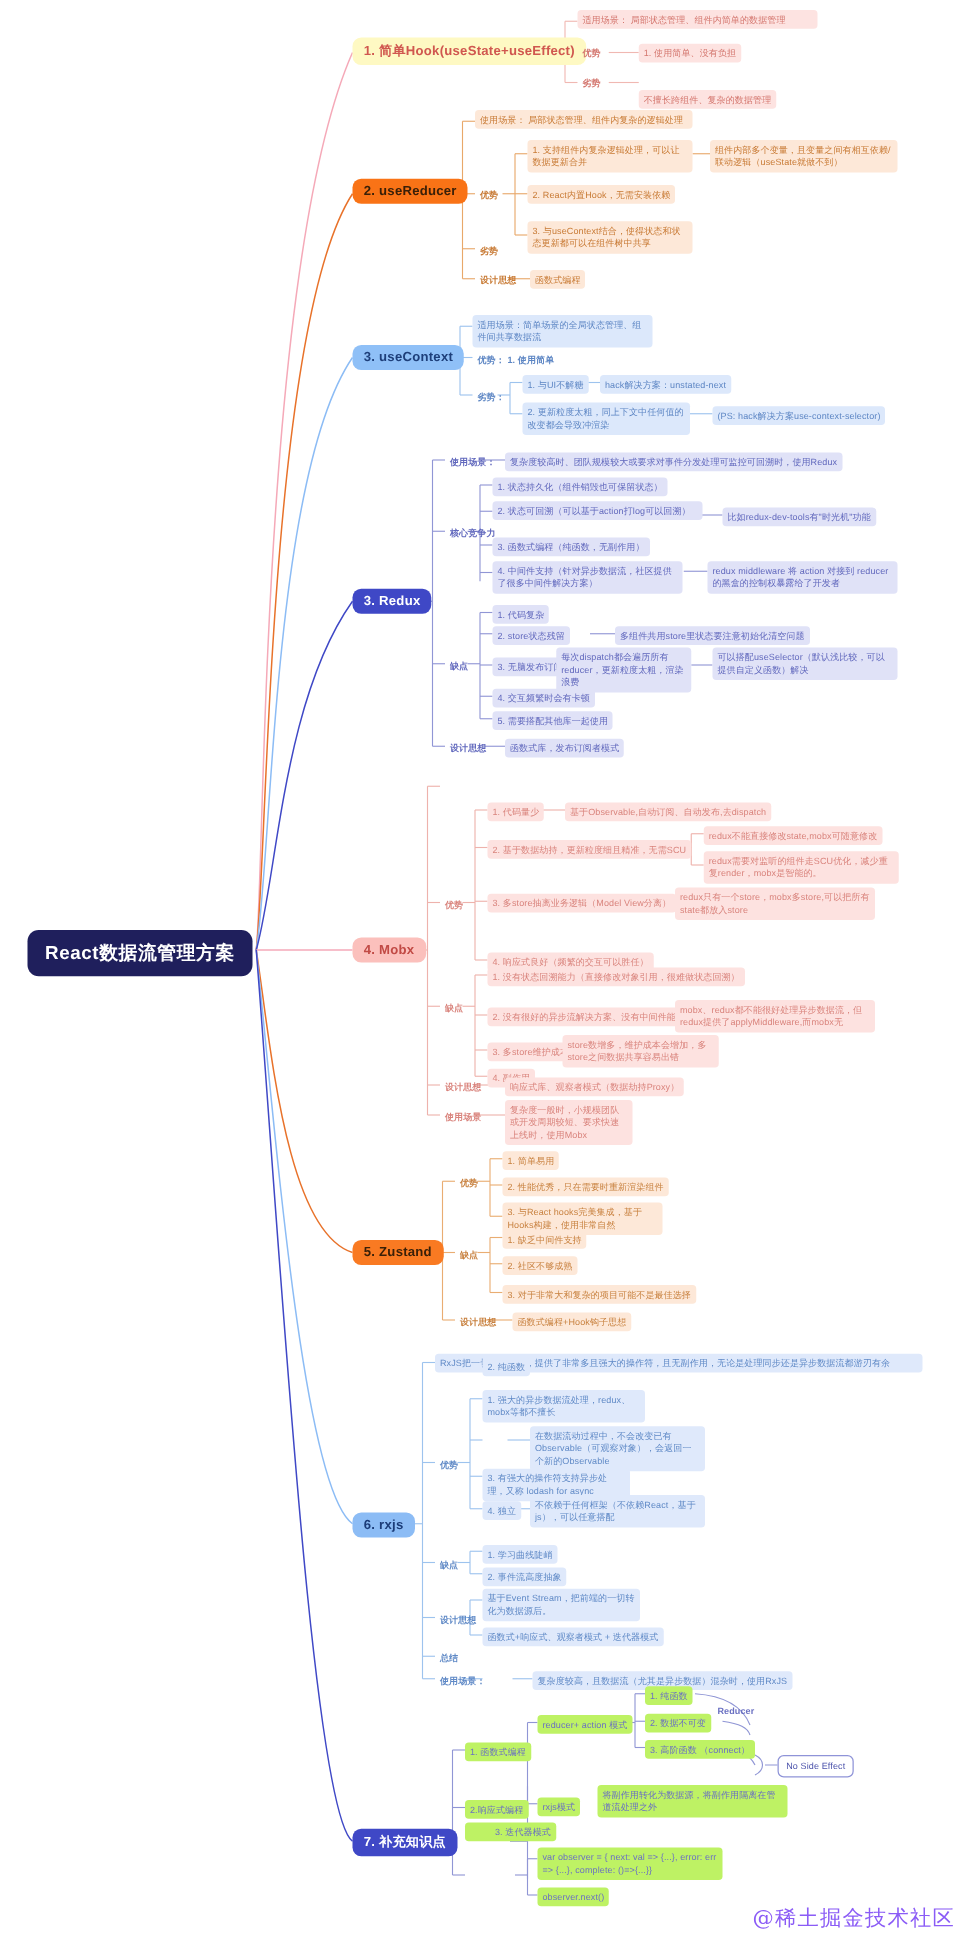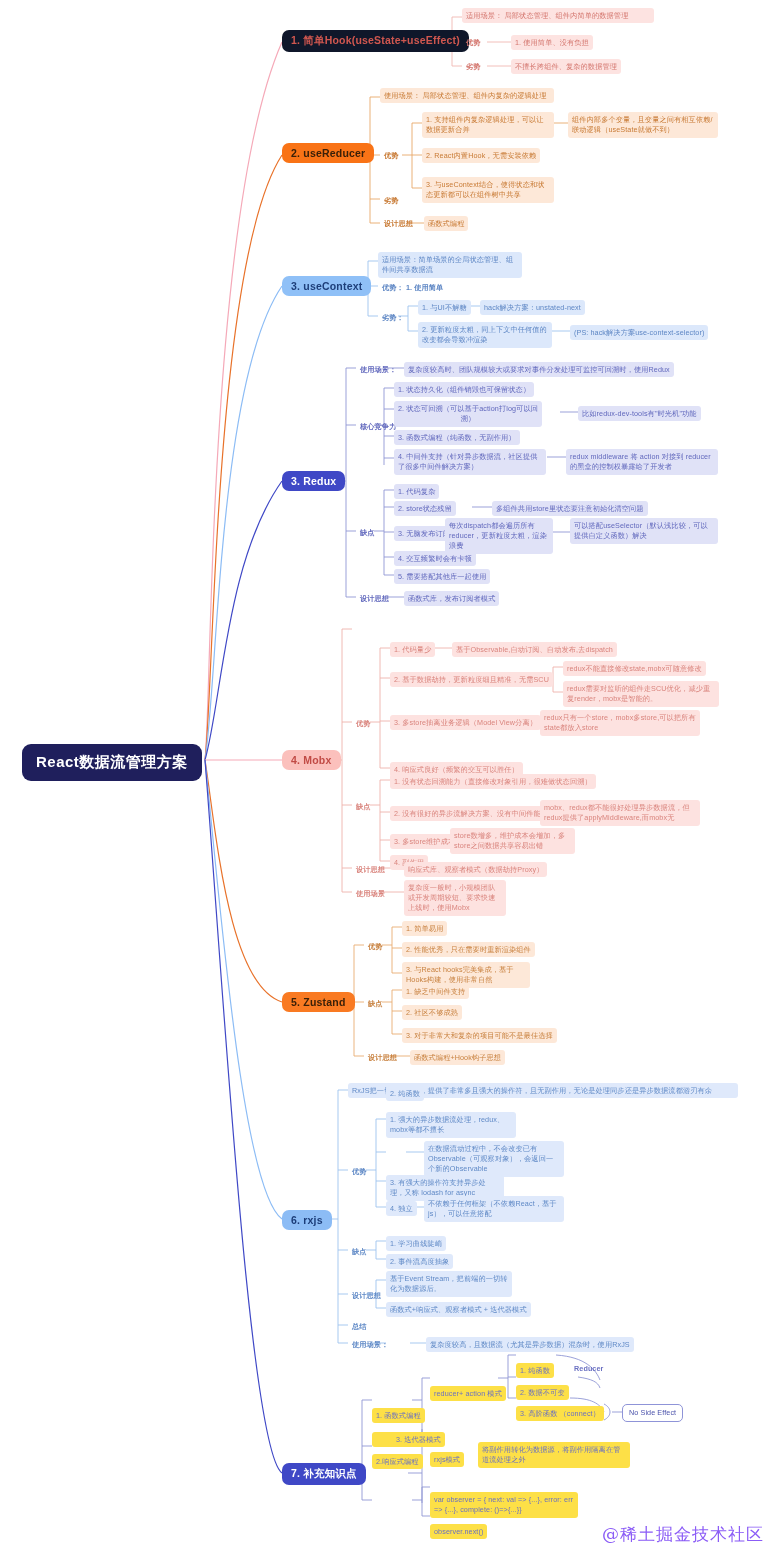--- a/index.html
+++ b/index.html
@@ -28,21 +28,21 @@
 
   
   .topic {
     border-radius:7px;
     padding:4px 9px;
     font-size:10.5px;
     font-weight:bold;
     white-space:nowrap;
     letter-spacing:.2px;
   }
-  .t-pinklight { background:#0f172a; color:#d0574f; }
+  .t-pinklight { background:#fef9c3; color:#d0574f; }
   .t-orange    { background:#f97316; color:#3a2008; }
   .t-bluelight { background:#8fc0f7; color:#1e3f7a; }
   .t-indigo    { background:#3f48c6; color:#ffffff; }
   .t-pink2     { background:#fbc0bc; color:#c14a45; }
   .t-orange2   { background:#f97a22; color:#3a2008; }
   .t-blue2     { background:#8cbcf5; color:#1b3c78; }
   .t-indigo2   { background:#3f48c6; color:#ffffff; }
 
   
   .lf {
@@ -62,21 +62,21 @@
   .c-blue   { background:#dce8fb; color:#5d86c4; }
   .c-blueT  { background:transparent; color:#5d86c4; }
   .c-ind    { background:#e0e2f7; color:#6168bd; }
   .c-indT   { background:transparent; color:#6168bd; }
   .c-pk2    { background:#fde2e0; color:#d9837c; }
   .c-pk2T   { background:transparent; color:#d9837c; }
   .c-or2    { background:#fde8d8; color:#c8813f; }
   .c-or2T   { background:transparent; color:#c8813f; }
   .c-bl2    { background:#dfe9fb; color:#5f89c6; }
   .c-bl2T   { background:transparent; color:#5f89c6; }
-  .c-in2    { background:#fde047; color:#6a70c2;margin-top:14px; }
+  .c-in2    { background:#bef264; color:#6a70c2; }
   .c-in2T   { background:transparent; color:#6a70c2; }
 
   .outlined {
     background:#ffffff;
     border:1px solid #8f94d8;
     border-radius:5px;
     color:#4b52ab;
     padding:3px 6px;
   }
 
@@ -283,21 +283,21 @@
     </g>
   </svg>
 
   <div class="node root" style="left:22px; top:744px;">React数据流管理方案</div>
 
   <div class="node topic t-pinklight" style="left:282px; top:30px;">1. 简单Hook(useState+useEffect)</div>
   <div class="lf c-pink" style="left:462px; top:8px; width:192px;">适用场景：  局部状态管理、组件内简单的数据管理</div>
   <div class="lf c-pinkT b" style="left:462px; top:35px;">优势</div>
   <div class="lf c-pink" style="left:511px; top:35px;">1. 使用简单、没有负担</div>
   <div class="lf c-pinkT b" style="left:462px; top:59px;">劣势</div>
-  <div class="lf c-pink" style="left:511px; top:59px;text-align:right;">不擅长跨组件、复杂的数据管理</div>
+  <div class="lf c-pink" style="left:511px; top:72px;text-align:right;">不擅长跨组件、复杂的数据管理</div>
 
   <div class="node topic t-orange" style="left:282px; top:143px;">2. useReducer</div>
   <div class="lf c-orange" style="left:380px; top:88px; width:174px;">使用场景： 局部状态管理、组件内复杂的逻辑处理</div>
   <div class="lf c-orangeT b" style="left:380px; top:148px;">优势</div>
   <div class="lf c-orange" style="left:422px; top:112px; width:132px;">1. 支持组件内复杂逻辑处理，可以让数据更新合并</div>
   <div class="lf c-orange" style="left:568px; top:112px; width:150px;">组件内部多个变量，且变量之间有相互依赖/联动逻辑（useState就做不到）</div>
   <div class="lf c-orange" style="left:422px; top:148px;">2. React内置Hook，无需安装依赖</div>
   <div class="lf c-orange" style="left:422px; top:177px; width:132px;">3. 与useContext结合，使得状态和状态更新都可以在组件树中共享</div>
   <div class="lf c-orangeT b" style="left:380px; top:193px;">劣势</div>
   <div class="lf c-orangeT b" style="left:380px; top:216px;">设计思想</div>
@@ -310,21 +310,21 @@
   <div class="lf c-blue" style="left:418px; top:300px;">1. 与UI不解糖</div>
   <div class="lf c-blue" style="left:480px; top:300px;">hack解决方案：unstated-next</div>
   <div class="lf c-blue" style="left:418px; top:322px; width:134px;">2. 更新粒度太粗，同上下文中任何值的改变都会导致冲渲染</div>
   <div class="lf c-blue" style="left:570px; top:325px;">(PS: hack解决方案use-context-selector)</div>
 
   <div class="node topic t-indigo" style="left:282px; top:471px;">3. Redux</div>
   <div class="lf c-indT b" style="left:356px; top:362px;">使用场景：</div>
   <div class="lf c-ind" style="left:404px; top:362px;">复杂度较高时、团队规模较大或要求对事件分发处理可监控可回溯时，使用Redux</div>
   <div class="lf c-indT b" style="left:356px; top:419px;">核心竞争力</div>
   <div class="lf c-ind" style="left:394px; top:382px;">1. 状态持久化（组件销毁也可保留状态）</div>
-  <div class="lf c-ind" style="left:394px; top:401px; width:148px;text-align:center;">2. 状态可回溯（可以基于action打log可以回溯）</div>
+  <div class="lf c-ind" style="left:394px; top:401px; width:168px;">2. 状态可回溯（可以基于action打log可以回溯）</div>
   <div class="lf c-ind" style="left:578px; top:406px;">比如redux-dev-tools有"时光机"功能</div>
   <div class="lf c-ind" style="left:394px; top:430px;">3. 函数式编程（纯函数，无副作用）</div>
   <div class="lf c-ind" style="left:394px; top:449px; width:152px;">4. 中间件支持（针对异步数据流，社区提供了很多中间件解决方案）</div>
   <div class="lf c-ind" style="left:566px; top:449px; width:152px;">redux middleware 将 action 对接到 reducer 的黑盒的控制权暴露给了开发者</div>
   <div class="lf c-indT b" style="left:356px; top:525px;">缺点</div>
   <div class="lf c-ind" style="left:394px; top:484px;">1. 代码复杂</div>
   <div class="lf c-ind" style="left:394px; top:501px;">2. store状态残留</div>
   <div class="lf c-ind" style="left:492px; top:501px;">多组件共用store里状态要注意初始化清空问题</div>
   <div class="lf c-ind" style="left:394px; top:526px;">3. 无脑发布订阅</div>
   <div class="lf c-ind" style="left:445px; top:518px; width:108px;">每次dispatch都会遍历所有reducer，更新粒度太粗，渲染浪费</div>
@@ -391,18 +391,18 @@
   <div class="lf c-in2" style="left:372px; top:1394px;">1. 函数式编程</div>
   <div class="lf c-in2" style="left:430px; top:1372px;">reducer+ action 模式</div>
   <div class="lf c-in2" style="left:516px; top:1349px;">1. 纯函数</div>
   <div class="lf c-in2" style="left:516px; top:1371px;">2. 数据不可变</div>
   <div class="lf c-in2" style="left:516px; top:1392px;">3. 高阶函数 （connect）</div>
   <div class="lf c-in2T b" style="left:570px; top:1361px;">Reducer</div>
   <div class="lf outlined" style="left:622px; top:1404px;">No Side Effect</div>
   <div class="lf c-in2" style="left:430px; top:1438px;">rxjs模式</div>
   <div class="lf c-in2" style="left:478px; top:1428px; width:152px;">将副作用转化为数据源，将副作用隔离在管道流处理之外</div>
   <div class="lf c-in2" style="left:372px; top:1440px;">2.响应式编程</div>
-  <div class="lf c-in2" style="left:372px; top:1418px;padding-left:24px;">3. 迭代器模式</div>
+  <div class="lf c-in2" style="left:372px; top:1458px;padding-left:24px;">3. 迭代器模式</div>
   <div class="lf c-in2" style="left:430px; top:1478px; width:148px;">var observer = { next: val =&gt; {...}, error: err =&gt; {...}, complete: ()=&gt;{...}}</div>
   <div class="lf c-in2" style="left:430px; top:1510px;">observer.next()</div>
 
   <div class="watermark">@稀土掘金技术社区</div>
 </div>
 
 </body></html>

